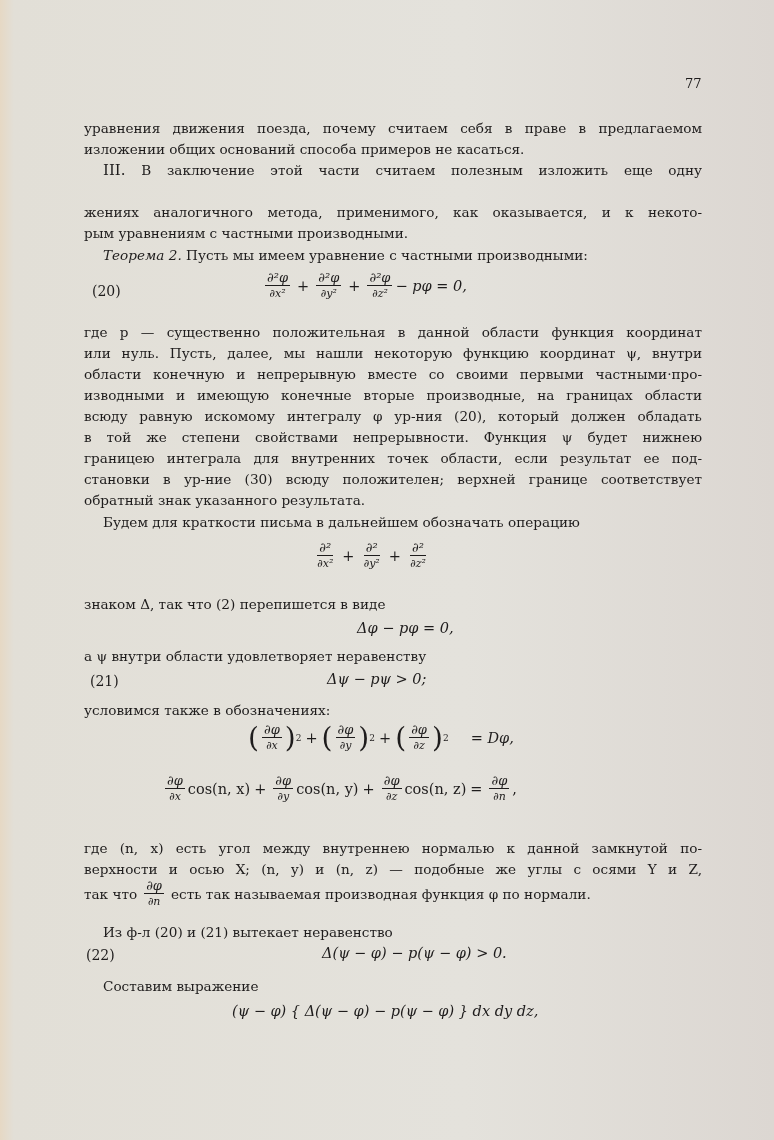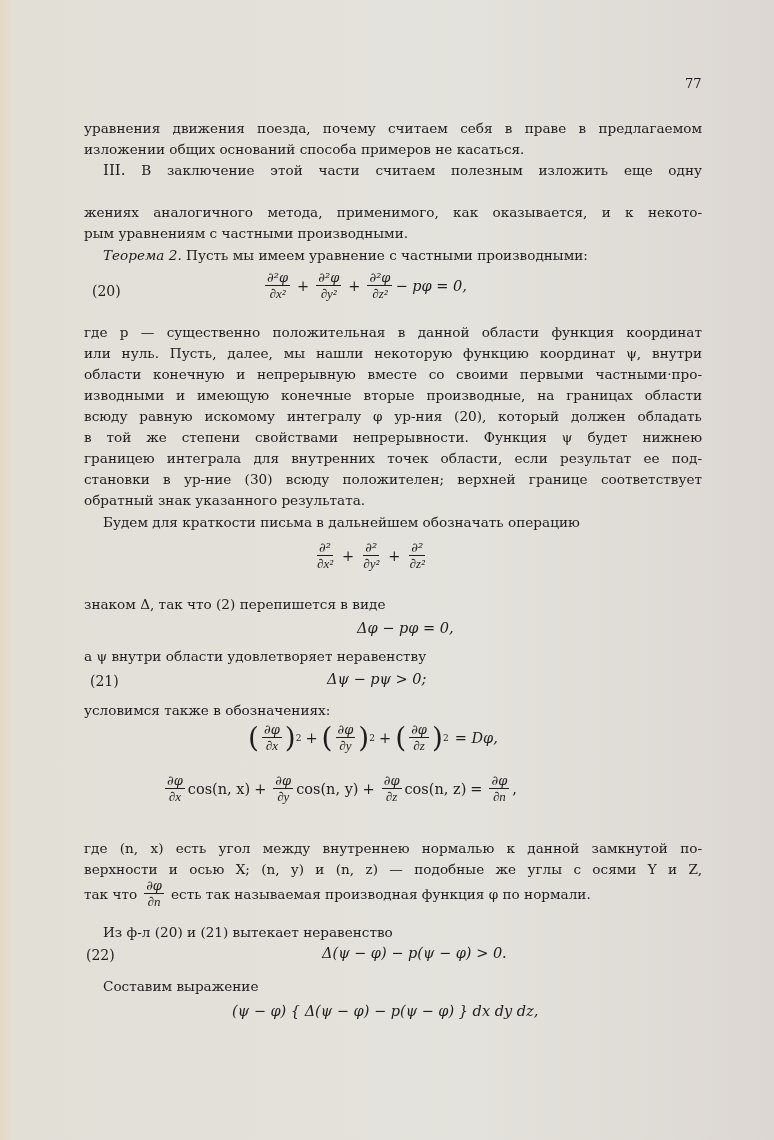--- a/index.html
+++ b/index.html
@@ -25,21 +25,21 @@
   .line.indent { left: 103px; width: 599px; }
   .bold { font-weight: normal; font-size: 15px; }
   .italic { font-style: italic; }
   .eq-num { position: absolute; font-size: 14px; }
   .formula {
     position: absolute; font-size: 14.5px; font-style: italic; white-space: nowrap;
     display: flex; align-items: center;
   }
   .frac { display: inline-flex; flex-direction: column; align-items: center; vertical-align: middle; margin: 0 3px; }
   .frac .num { border-bottom: 1px solid #1e1c1c; padding: 0 2px; font-size: 13px; line-height: 15px; }
-  .frac .den { font-size: 13px; line-height: 15px; padding: 0 2px; font-family: Liberation Serif, serif; }
+  .frac .den { font-size: 11px; line-height: 15px; padding: 0 2px; }
   .op { font-style: normal; margin: 0 4px; }
   .paren { font-style: normal; font-size: 28px; line-height: 28px; }
   .sup { font-size: 9px; vertical-align: 14px; font-style: normal; }
   .up { font-style: normal; }
 </style>
 </head>
 <body>
 
 <div class="page">
 
@@ -136,21 +136,21 @@
       <span class="paren">)</span>
       <span class="sup">2</span>
     <span class="op">+</span>
     <span class="paren">(</span>
       <span class="frac">
         <span class="num">∂φ</span>
         <span class="den">∂z</span>
       </span>
       <span class="paren">)</span>
       <span class="sup">2</span>
-    <span style="margin-left:6px">= Dφ,</span>
+    <span style="margin-left:22px">= Dφ,</span>
   </div>
 
   <div class="formula" style="left:162px; top:773px">
     <span class="frac">
         <span class="num">∂φ</span>
         <span class="den">∂x</span>
       </span>
     <span class="up">cos(n, x)</span>
     <span class="op">+</span>
     <span class="frac">

